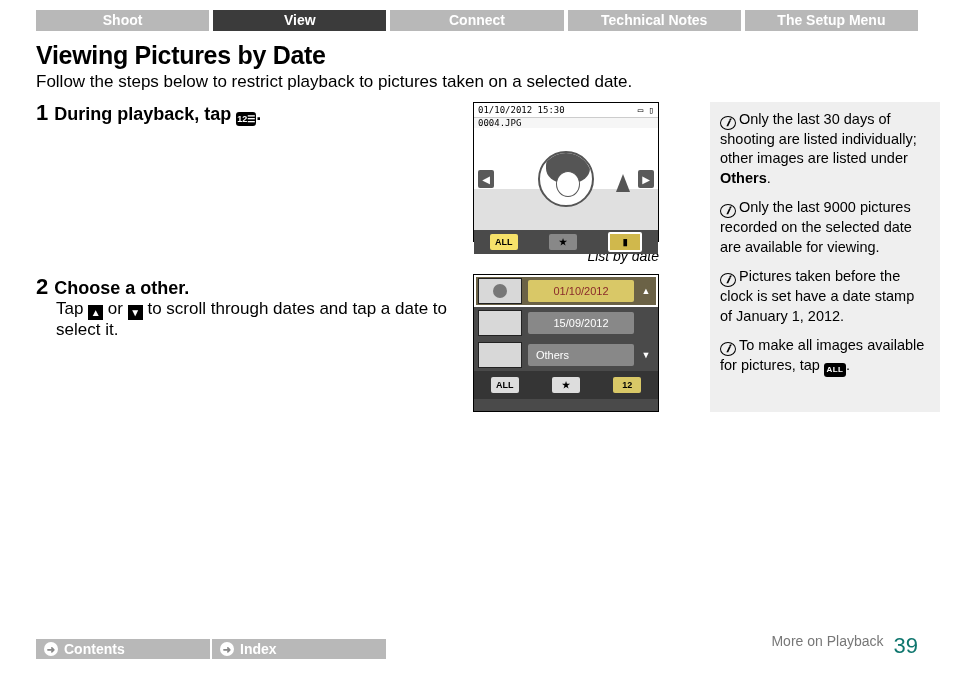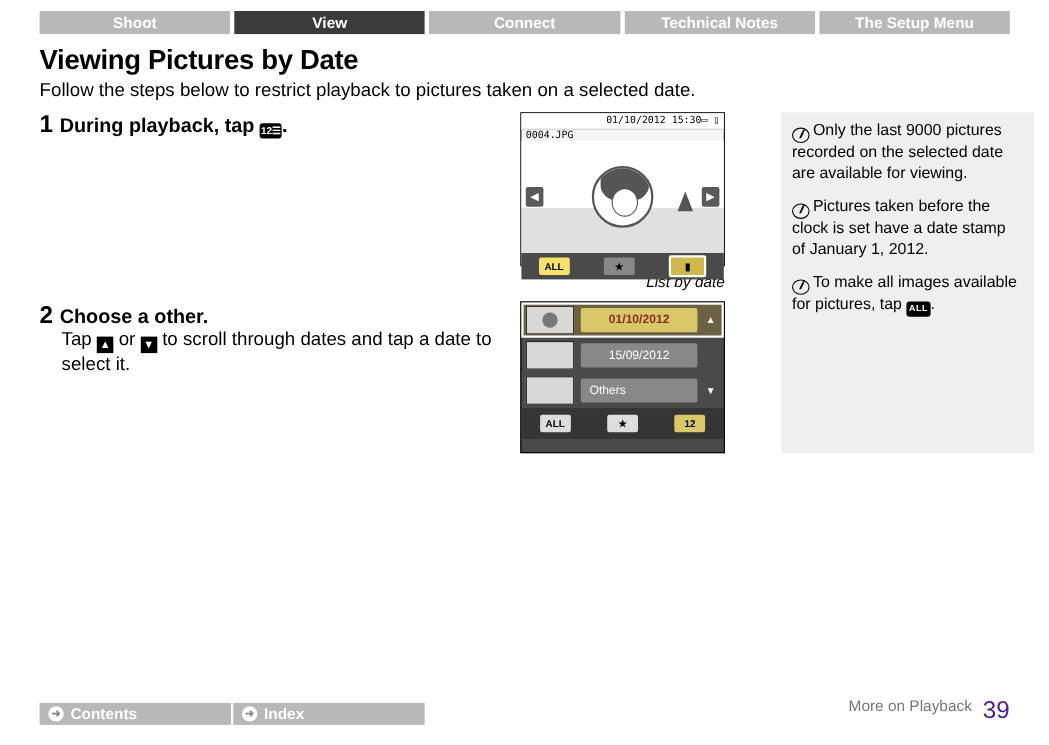--- a/index.html
+++ b/index.html
@@ -93,21 +93,21 @@
   .shots { display:flex; flex-direction:column; gap:4px; }
   .shot {
     width: 186px;
     border: 1px solid #000;
     background: #f6f6f6;
     position: relative;
   }
   .shot1 { height: 140px; }
   .shot1 .topbar {
     font-size: 9px; font-family: monospace;
-    display:flex; justify-content:flex-end;
+    display:flex; justify-content:space-between;
     padding: 2px 4px;
     background:#fff;
     border-bottom:1px solid #ccc;
   }
   .shot1 .canvas {
     height: 102px;
     background: linear-gradient(#fff 60%, #e0e0e0 60%);
     position: relative;
     display:flex; align-items:center; justify-content:center;
   }
@@ -170,21 +170,21 @@
   }
   .shot2 .thumb .minihead {
     width:14px;height:14px;border-radius:50%;background:#777;
   }
   .shot2 .datebtn {
     flex:1; height:22px; background:#888; border-radius:2px;
     display:flex; align-items:center; justify-content:center;
     font-size:11px; color:#fff; font-family: Arial;
   }
   .shot2 .row.sel .datebtn {
-    background:#d9c867; color:#8a2a2a; font-weight:700;
+    background:#d9c867; color:#8a2a2a; font-weight:400;
   }
   .shot2 .row.sel {
     outline:2px solid #fff; outline-offset:-2px;
     background:#6b6246;
   }
   .shot2 .arrow {
     width:12px; color:#fff; font-size:9px; text-align:center;
   }
   .shot2 .bottombar2 {
     height:28px; background:#353535;
@@ -220,21 +220,21 @@
   .footer-link {
     width:174px; background:#b8b8b8; color:#fff;
     font-size:14px; font-weight:700; padding:2px 8px;
     display:flex; align-items:center; gap:6px;
   }
   .footer-link .circ {
     width:14px;height:14px;border-radius:50%;background:#fff;color:#888;
     display:inline-flex;align-items:center;justify-content:center;font-size:10px;
   }
   .footer-right { font-size:14px; color:#777; display:flex; align-items:flex-start; gap:10px; }
-  .footer-right .pg { font-size:22px; color:#4c1d95; font-weight:400; }
+  .footer-right .pg { font-size:22px; color:#0f766e; font-weight:400; }
 </style>
 </head>
 <body>
 
 <div class="tabs">
   <div class="tab">Shoot</div>
   <div class="tab active">View</div>
   <div class="tab">Connect</div>
   <div class="tab">Technical Notes</div>
   <div class="tab">The Setup Menu</div>
@@ -311,20 +311,23 @@
       <div class="bottombar2">
         <span class="mini-btn" style="background:#ddd;">ALL</span>
         <span class="mini-btn" style="background:#ddd;">★</span>
         <span class="mini-btn" style="background:#d9c867;">12</span>
       </div>
     </div>
   </div>
 
   <div class="notes">
     <p>
+      <span class="note-icon">𝒊</span><span>Only the last 30 days of shooting are listed individually; other images are listed under </span><b>Others</b><span>.</span>
+    </p>
+    <p>
       <span class="note-icon">𝒊</span><span>Only the last 9000 pictures recorded on the selected date are available for viewing.</span>
     </p>
     <p>
       <span class="note-icon">𝒊</span><span>Pictures taken before the clock is set have a date stamp of January 1, 2012.</span>
     </p>
     <p>
       <span class="note-icon">𝒊</span><span>To make all images available for pictures, tap </span><span class="all-pill">ALL</span><span>.</span>
     </p>
   </div>
 </div>

